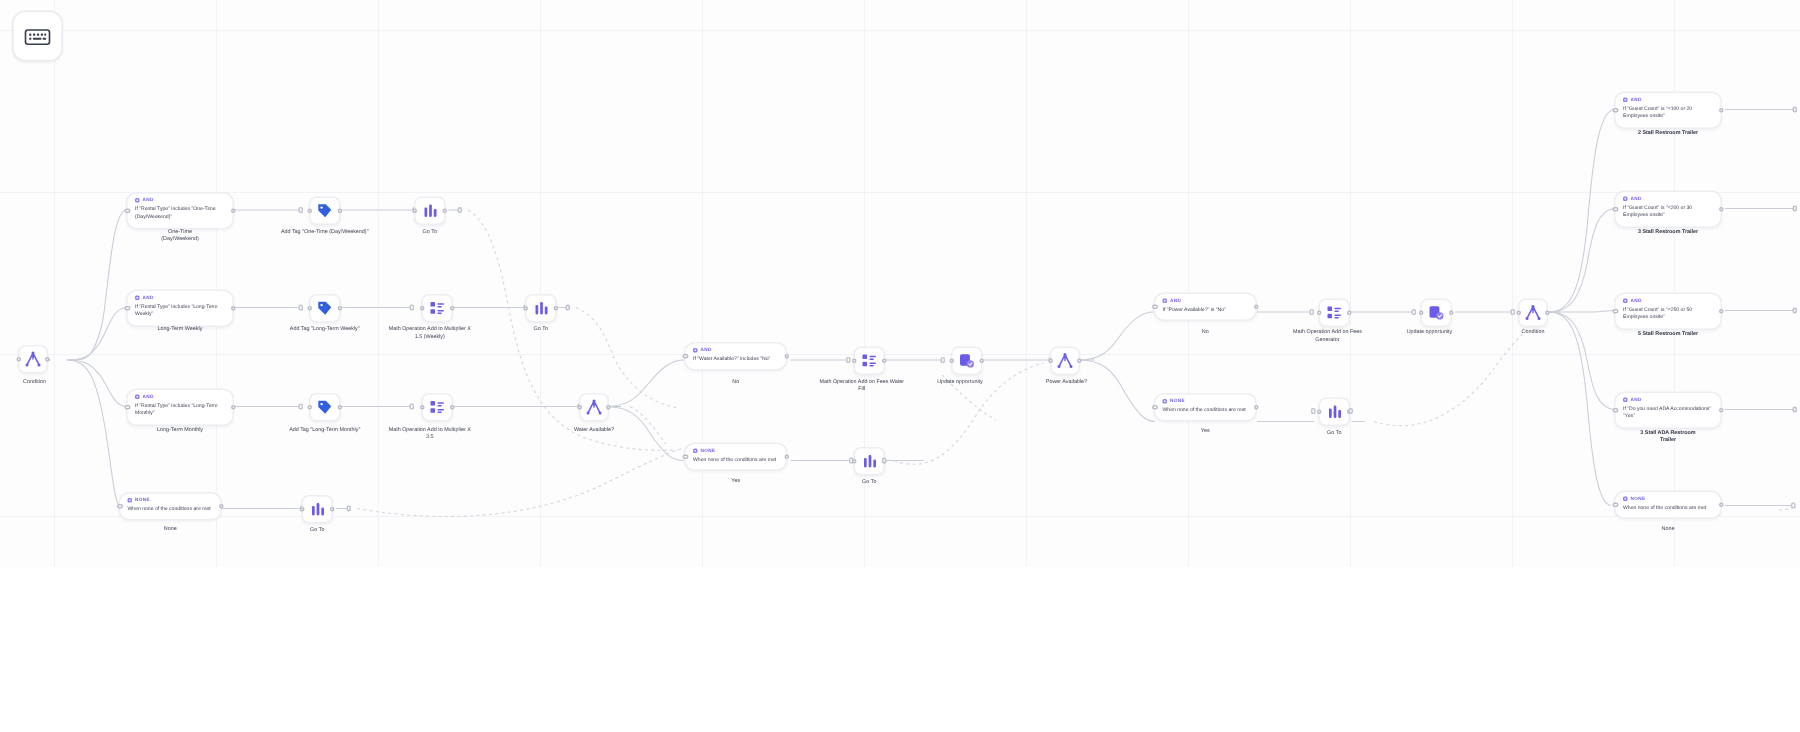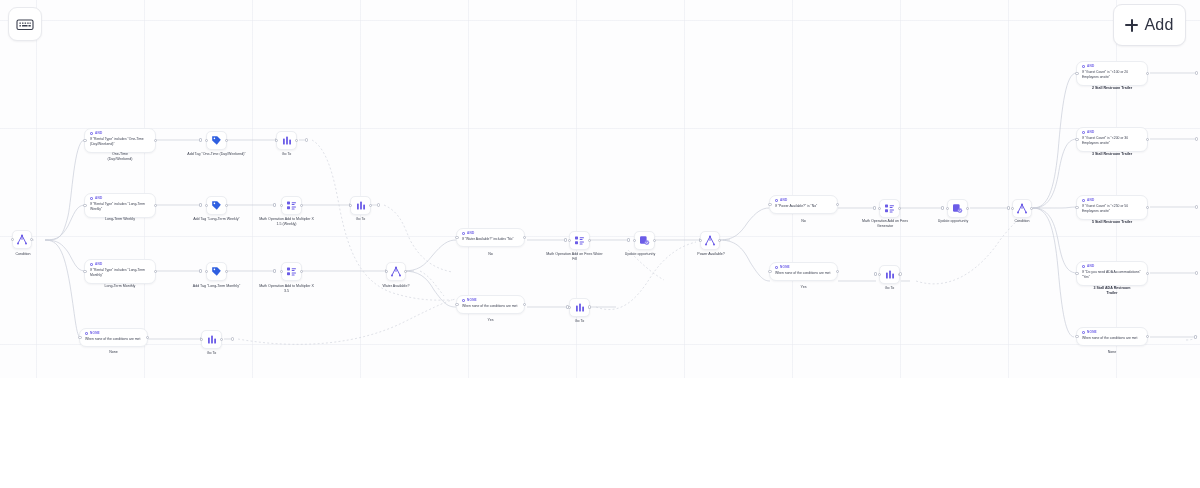--- a/index.html
+++ b/index.html
@@ -214,24 +214,20 @@
           <rect x="11.2" y="4.4" width="1.5" height="1.4" rx=".3"></rect>
           <rect x="13.5" y="4.4" width="1.3" height="1.4" rx=".3"></rect>
           <rect x="3.4" y="7.1" width="1.5" height="1.4" rx=".3"></rect>
           <rect x="6" y="7.1" width="5.6" height="1.4" rx=".3"></rect>
           <rect x="12.4" y="7.1" width="2.4" height="1.4" rx=".3"></rect>
         </g>
       </svg>
     </span>
   </div>
 
-  <div class="add-btn">
-    <span class="plus"></span>
-    <span class="lbl">Add</span>
-  </div>
 
   <div class="node plain" style="left:12px; top:230px; width:20px; height:19px;">
     <span class="port l"></span>
     <span class="port r"></span>
     <span>
       <svg class="ic" width="12" height="11" viewBox="0 0 12 11">
         <path d="M6 1.4 L2 9.2 M6 1.4 L10 9.2 M6 1.4 V5.4" stroke="#6b5ce7" stroke-width="1" fill="none" stroke-linecap="round"></path>
         <circle cx="6" cy="1.4" r="1" fill="#6b5ce7"></circle>
         <circle cx="2" cy="9.4" r="1" fill="#6b5ce7"></circle>
         <circle cx="10" cy="9.4" r="1" fill="#6b5ce7"></circle>

